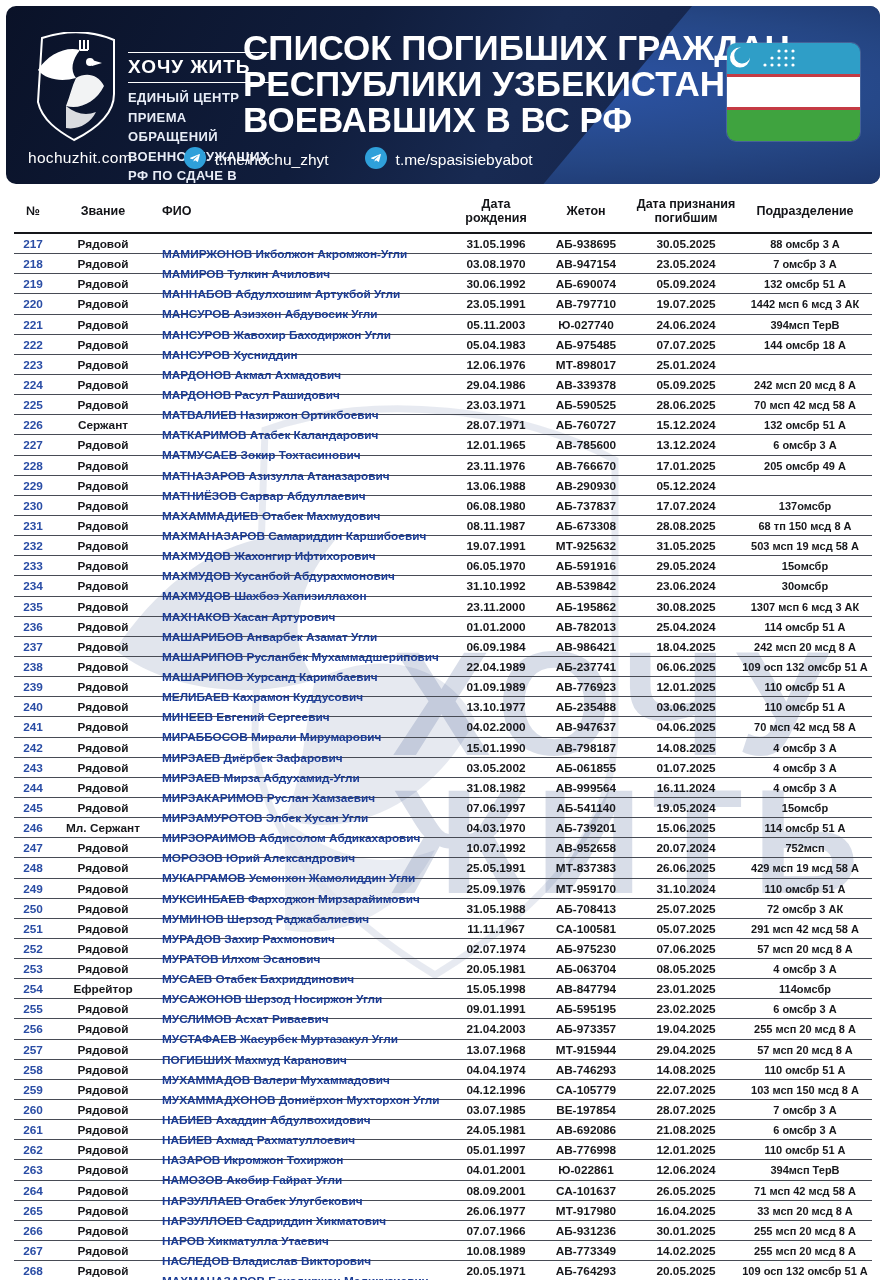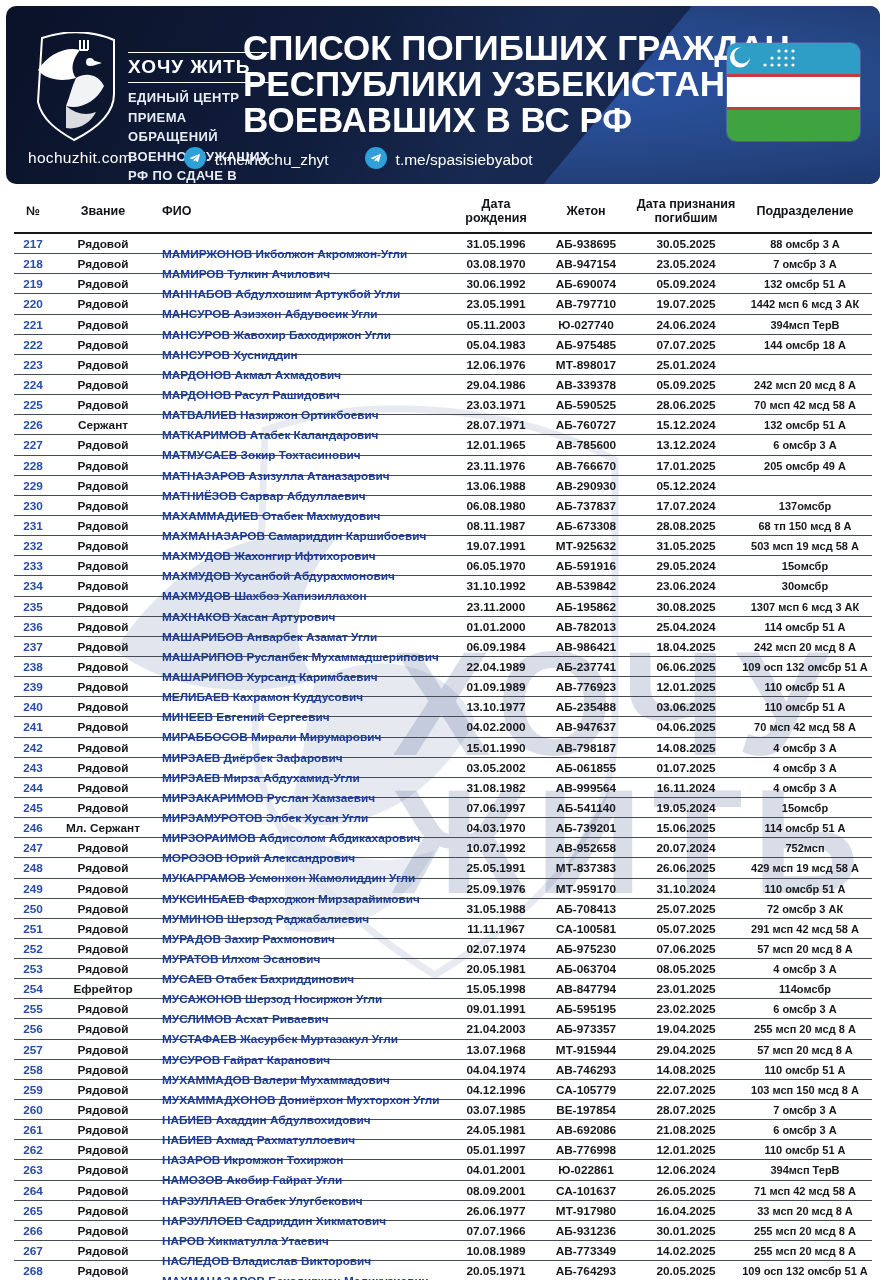--- a/index.html
+++ b/index.html
@@ -532,21 +532,21 @@
         <span class="c rank">Рядовой</span>
         <span class="c name">МУСТАФАЕВ Жасурбек Муртазакул Угли</span>
         <span class="c dob">21.04.2003</span>
         <span class="c token">АБ-973357</span>
         <span class="c ddate">19.04.2025</span>
         <span class="c unit">255 мсп 20 мсд 8 А</span>
       </div>
       <div class="row">
         <span class="c num">257</span>
         <span class="c rank">Рядовой</span>
-        <span class="c name">МУСУРОВ Гайрат Каранович</span>
+        <span class="c name">ПОГИБШИХ Махмуд Каранович</span>
         <span class="c dob">13.07.1968</span>
         <span class="c token">МТ-915944</span>
         <span class="c ddate">29.04.2025</span>
         <span class="c unit">57 мсп 20 мсд 8 А</span>
       </div>
       <div class="row">
         <span class="c num">258</span>
         <span class="c rank">Рядовой</span>
         <span class="c name">МУХАММАДОВ Валери Мухаммадович</span>
         <span class="c dob">04.04.1974</span>

